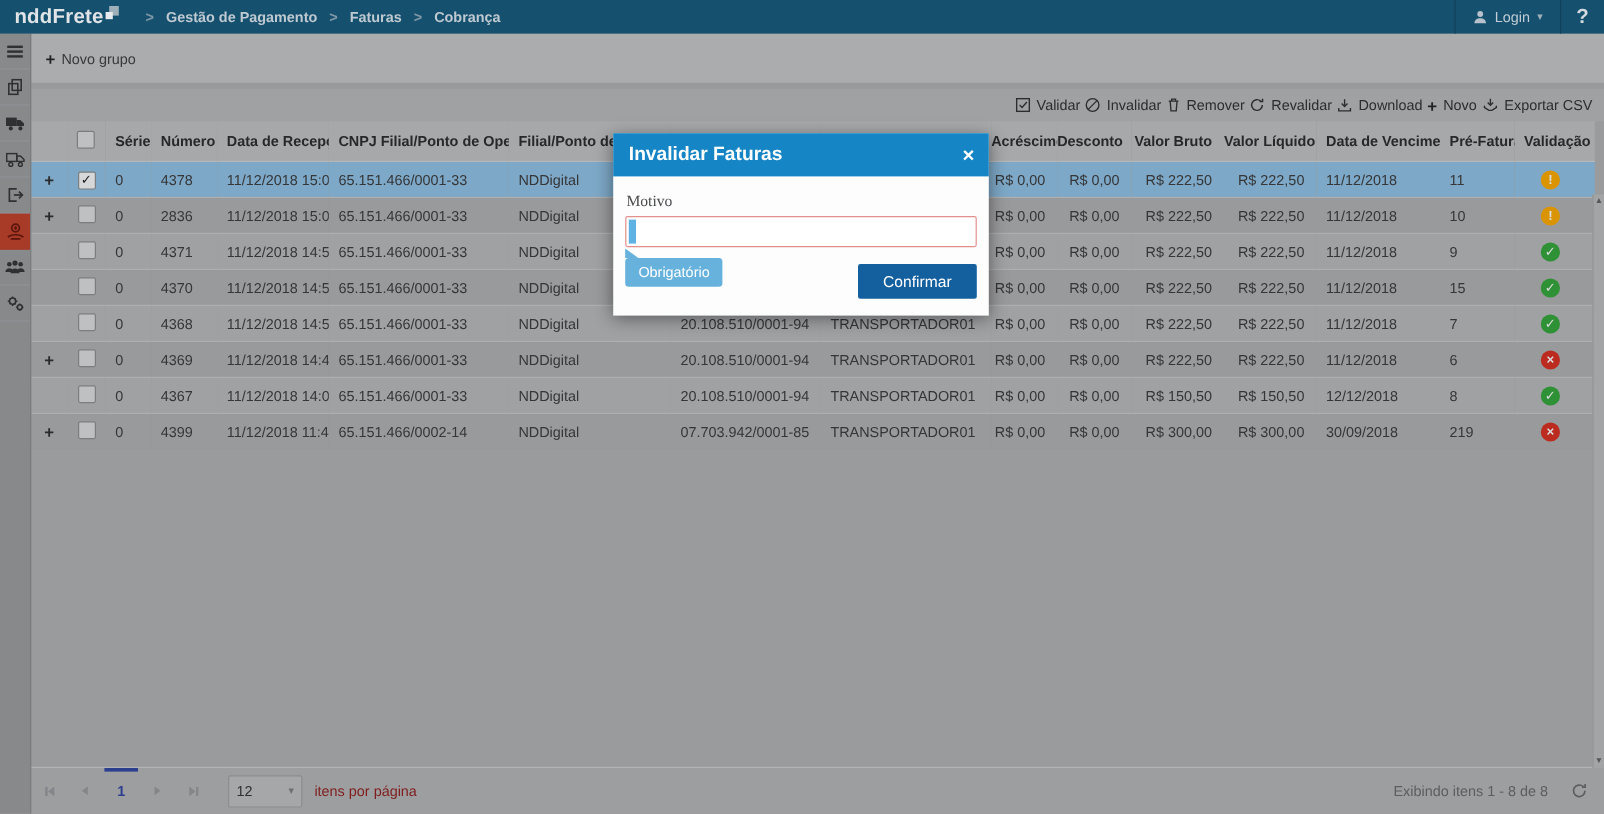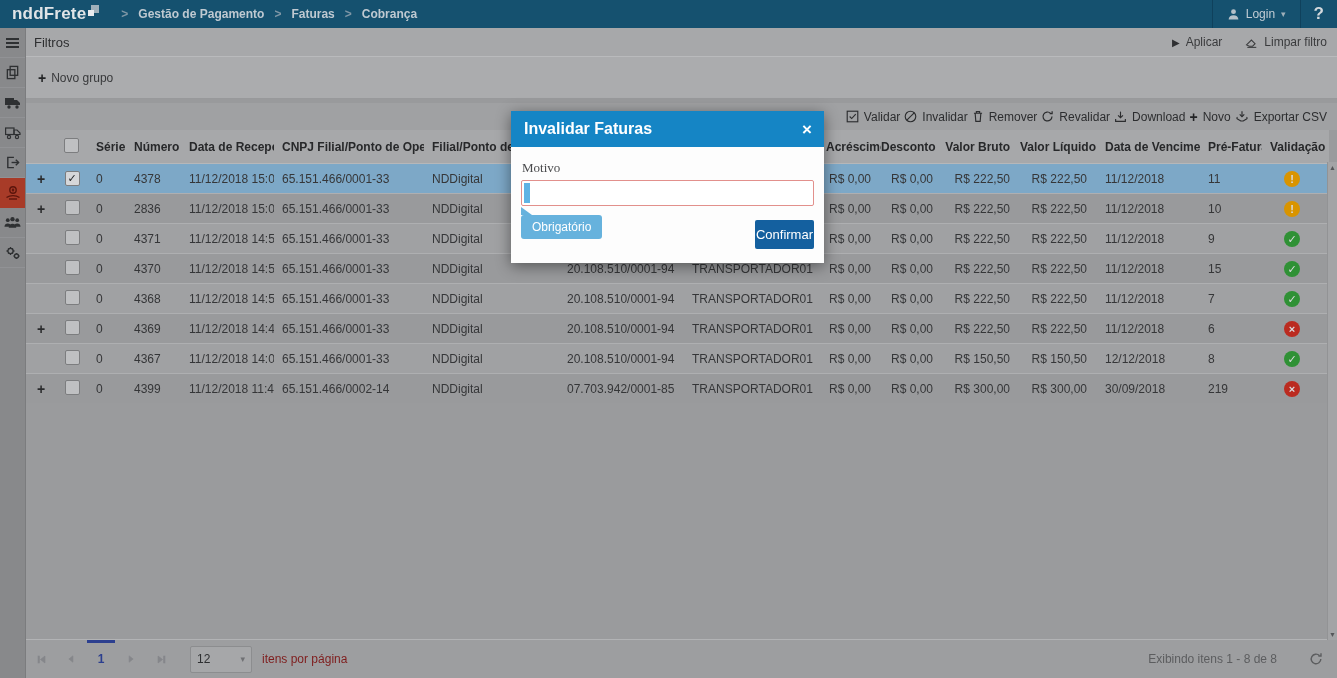--- a/index.html
+++ b/index.html
@@ -86,39 +86,39 @@
   .pg-btn{width:30px;display:flex;justify-content:center;align-items:center;height:100%;}
   .pg-btn svg{fill:#85868a;stroke:#85868a;}
   .page-current{position:relative;width:30px;height:100%;display:flex;align-items:center;
     justify-content:center;color:#2c3f8f;font-weight:bold;}
   .page-current .indicator{position:absolute;top:0;left:1px;right:1px;height:3px;background:#2c3f8f;}
   .size-select{margin-left:14px;width:48px;height:25px;border:1px solid #8c8d8f;border-radius:2px;
     background:#a6a7a9;display:flex;align-items:center;justify-content:space-between;
     padding:0 6px;color:#2e2f31;}
   .size-select .caret{font-size:9px;color:#6f7073;}
   .size-label{margin-left:10px;color:#7f1d1d;}
-  .footer-right{margin-left:auto;display:flex;align-items:center;gap:32px;margin-right:14px;color:#5c5d5f;text-align:right;}
+  .footer-right{margin-left:auto;display:flex;align-items:center;gap:19px;margin-right:14px;color:#5c5d5f;text-align:right;}
   .refresh svg{stroke:#5c5d5f;}
   
   .overlayed-modal{position:absolute;left:511px;top:111px;width:313px;height:152px;z-index:10;
     background:#fdfdfd;box-shadow:0 3px 14px rgba(0,0,0,.45);}
   .modal-header{height:36px;background:#1585c5;display:flex;align-items:center;}
   .modal-title{color:#fff;font-weight:bold;font-size:16px;margin-left:13px;}
   .modal-close{margin-left:auto;margin-right:12px;color:#fff;font-size:17px;font-weight:bold;line-height:1;}
   .modal-body{position:relative;height:115px;}
   .motivo-label{position:absolute;left:11px;top:13px;font-size:13px;color:#4a4b4d;font-family:Liberation Serif, serif;}
   .motivo-input{position:absolute;left:10px;right:10px;top:33px;height:24px;background:#fff;
     border:1px solid #e2908c;border-radius:2px;}
   .input-caret{position:absolute;left:2px;top:2px;bottom:2px;width:6px;background:#5fb3e4;}
   .tooltip{position:absolute;left:10px;top:68px;background:#66b2dd;color:#fff;font-size:12px;
     padding:5px 11px;border-radius:3px;}
   .tooltip::before{content:"";position:absolute;top:-8px;left:0;width:0;height:0;
     border-left:11px solid #66b2dd;border-top:8px solid transparent;}
   .confirm-btn{position:absolute;right:10px;bottom:13px;background:#14609f;color:#fff;
-    font-size:13px;padding:7px 1px;border-radius:2px;border:none;}
+    font-size:13px;padding:7px 21px;border-radius:2px;border:none;}
 </style>
 </head>
 <body>
 
 <div class="topbar">
   <div class="logo">
     <span>nddFrete</span>
     <span class="logo-mark">
         <span class="sq1"></span>
         <span class="sq2"></span>
@@ -209,36 +209,20 @@
       <circle cx="5.5" cy="6" r="2.6"></circle>
         <path d="M5.5 2v1.5M5.5 8.5V10M1.5 6H3M8 6h1.5M3 3.5l1 1M7 7.5l1 1M8 3.5l-1 1M4 7.5l-1 1"></path>
       <circle cx="11.5" cy="11" r="2"></circle>
         <path d="M11.5 8v1M11.5 13v1M8.5 11h1M13.5 11h1"></path>
     </svg>
   </div>
 </div>
 
 <div class="main">
 
-  <div class="filters-bar">
-    <span class="filters-title">Filtros</span>
-    <div class="filters-actions">
-      <div class="flt-btn">
-        <span class="play-glyph">▶</span>
-        <span>Aplicar</span>
-      </div>
-      <div class="flt-btn">
-        <svg width="14" height="13" viewBox="0 0 16 16" fill="none" stroke="#3a3b3d" stroke-width="1.3">
-          <path d="M2.5 11L8.5 5l4.5 4.5-3 3H6z"></path>
-            <path d="M3.5 14h11"></path>
-        </svg>
-        <span>Limpar filtro</span>
-      </div>
-    </div>
-  </div>
 
   <div class="groups-row">
     <div class="newgroup-btn">
       <span class="plus-glyph">+</span>
       <span>Novo grupo</span>
     </div>
   </div>
 
   <div class="band-gap"></div>
 

